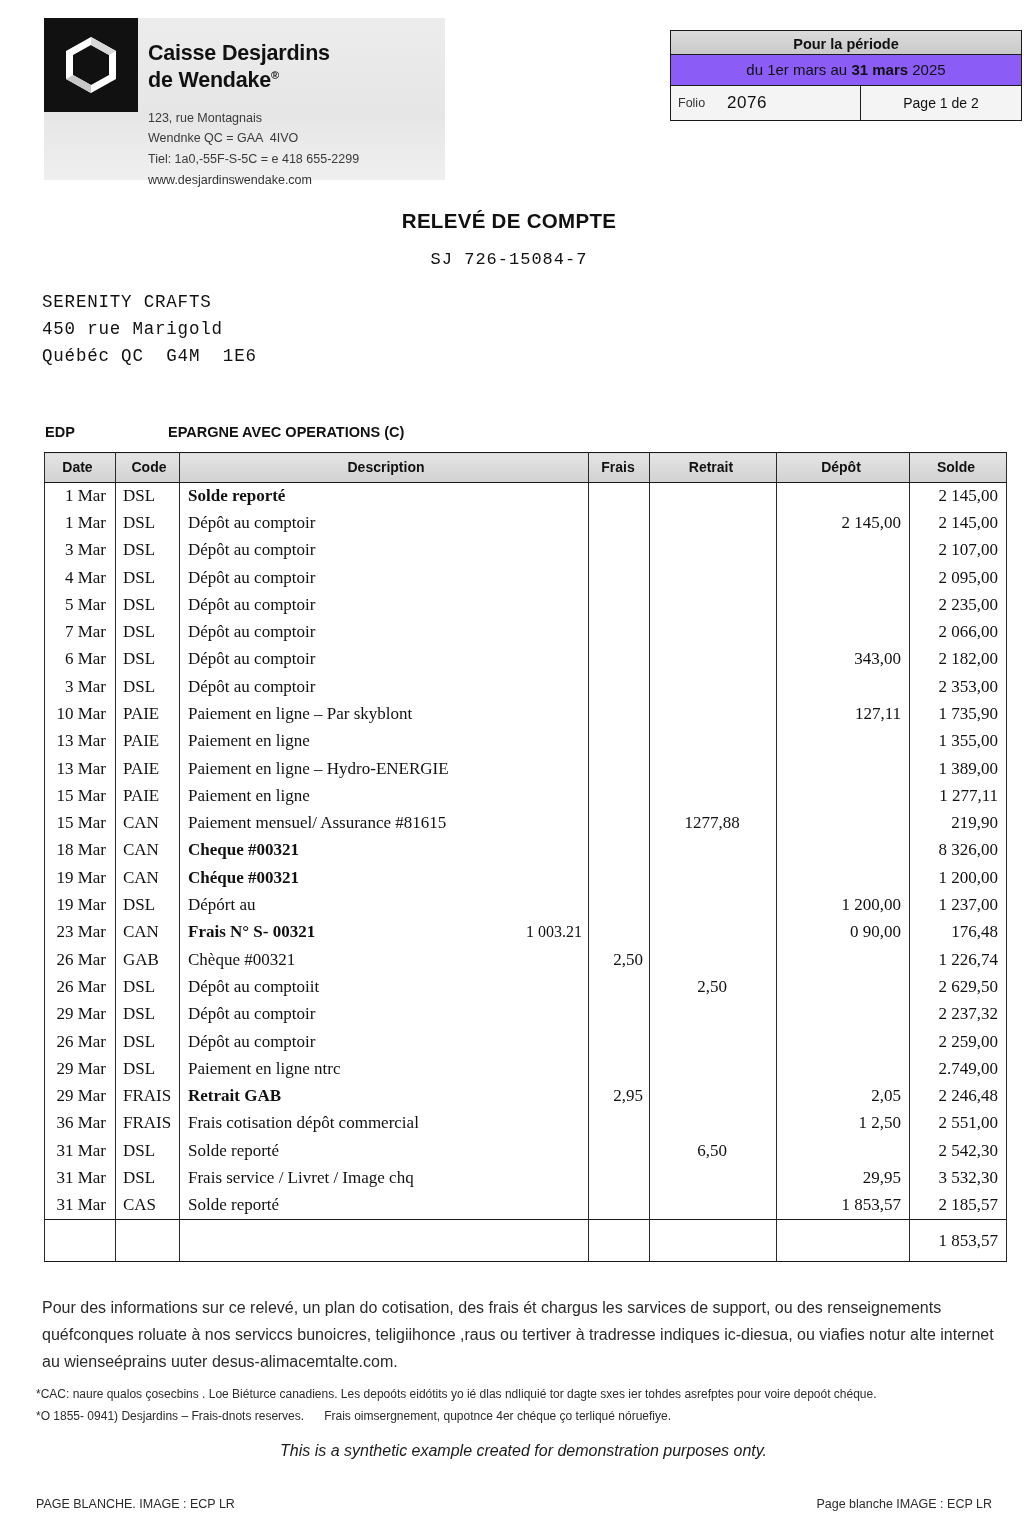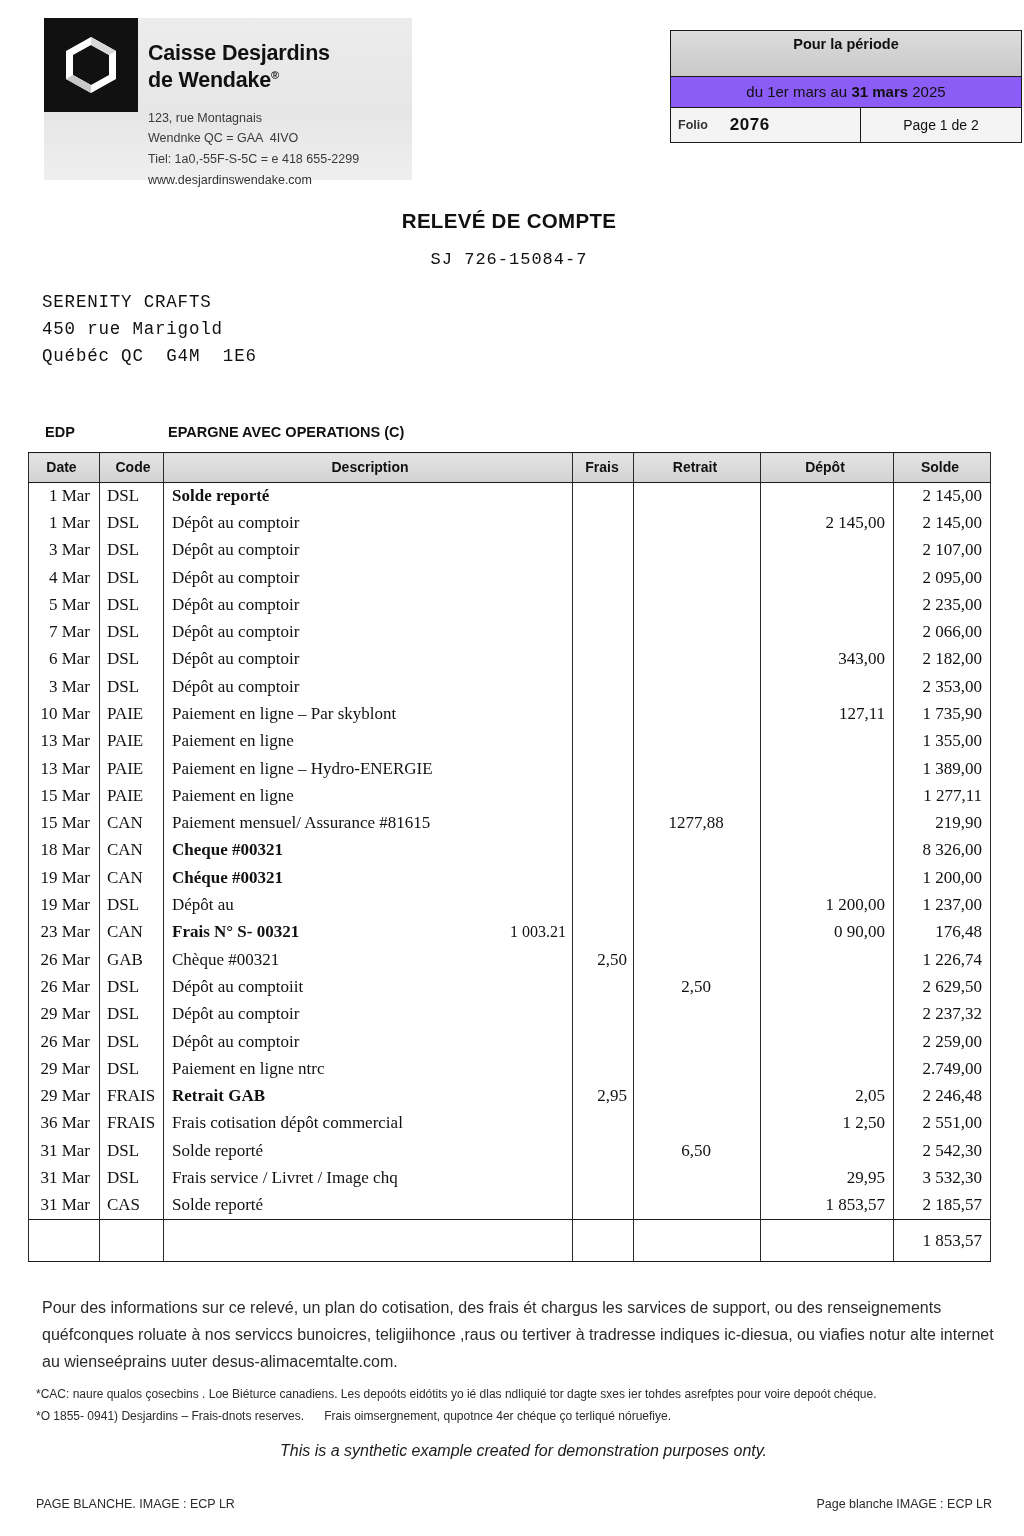--- a/index.html
+++ b/index.html
@@ -15,21 +15,21 @@
     font-family: "Liberation Sans", sans-serif;
     color: #111111;
     overflow: hidden;
   }
 
   
   .bank-block {
     position: absolute;
     left: 44px;
     top: 18px;
-    width: 368px;
+    width: 401px;
     height: 162px;
     background: linear-gradient(180deg, #ececec 0%, #e6e6e6 60%, #efefef 100%);
   }
   .bank-logo {
     position: absolute;
     left: 0px;
     top: 0px;
     width: 94px;
     height: 94px;
     background: #111111;
@@ -73,21 +73,21 @@
     width: 352px;
     border: 1.6px solid #1a1a1a;
     box-sizing: border-box;
   }
   .period-title {
     background: linear-gradient(180deg,#dcdcdc,#c9c9c9);
     border-bottom: 1.6px solid #1a1a1a;
     text-align: center;
     font-size: 14.5px;
     font-weight: bold;
-    padding: 5px 0 24px;
+    padding: 5px 0 2px;
     color: #111;
   }
   .period-range {
     background: #8b5cf6;
     border-bottom: 1.6px solid #1a1a1a;
     text-align: center;
     font-size: 15px;
     padding: 6px 0 7px;
   }
   .period-range .strong { font-weight: bold; }
@@ -96,21 +96,20 @@
     background: #f4f4f4;
     min-height: 34px;
   }
   .folio-cell {
     flex: 0 0 190px;
     border-right: 1.6px solid #1a1a1a;
     display: flex;
     align-items: center;
     padding-left: 7px;
     box-sizing: border-box;
-    font-weight: bold;
   }
   .folio-label { font-size: 12.5px; color: #333; }
   .folio-value { font-size: 17px; margin-left: 22px; letter-spacing: 0.5px; }
   .page-cell {
     flex: 1;
     display: flex;
     align-items: center;
     justify-content: center;
     font-size: 14px;
   }
@@ -160,21 +159,21 @@
     left: 168px;
     width: 410px;
     top: 424px;
     font-size: 14.5px;
     font-weight: bold;
   }
 
   
   .stmt-table {
     position: absolute;
-    left: 28px;
+    left: 44px;
     top: 452px;
     width: 962px;
     border-collapse: collapse;
     table-layout: fixed;
     font-family: "Liberation Serif", serif;
   }
   .stmt-table th, .stmt-table td {
     border: 1.1px solid #2a2a2a;
     box-sizing: border-box;
   }
@@ -518,21 +517,21 @@
         <td class="c-frais"></td>
         <td class="c-retr"></td>
         <td class="c-dep"></td>
         <td class="c-solde">1 200,00</td>
       </tr>
       <tr>
         <td class="c-date">19 Mar</td>
         <td class="c-code">DSL</td>
         <td class="c-desc">
           <div class="desc-wrap">
-            <span>Dépôt au</span>
+            <span>Dépórt au</span>
           </div>
         </td>
         <td class="c-frais"></td>
         <td class="c-retr"></td>
         <td class="c-dep">1 200,00</td>
         <td class="c-solde">1 237,00</td>
       </tr>
       <tr>
         <td class="c-date">23 Mar</td>
         <td class="c-code">CAN</td>

